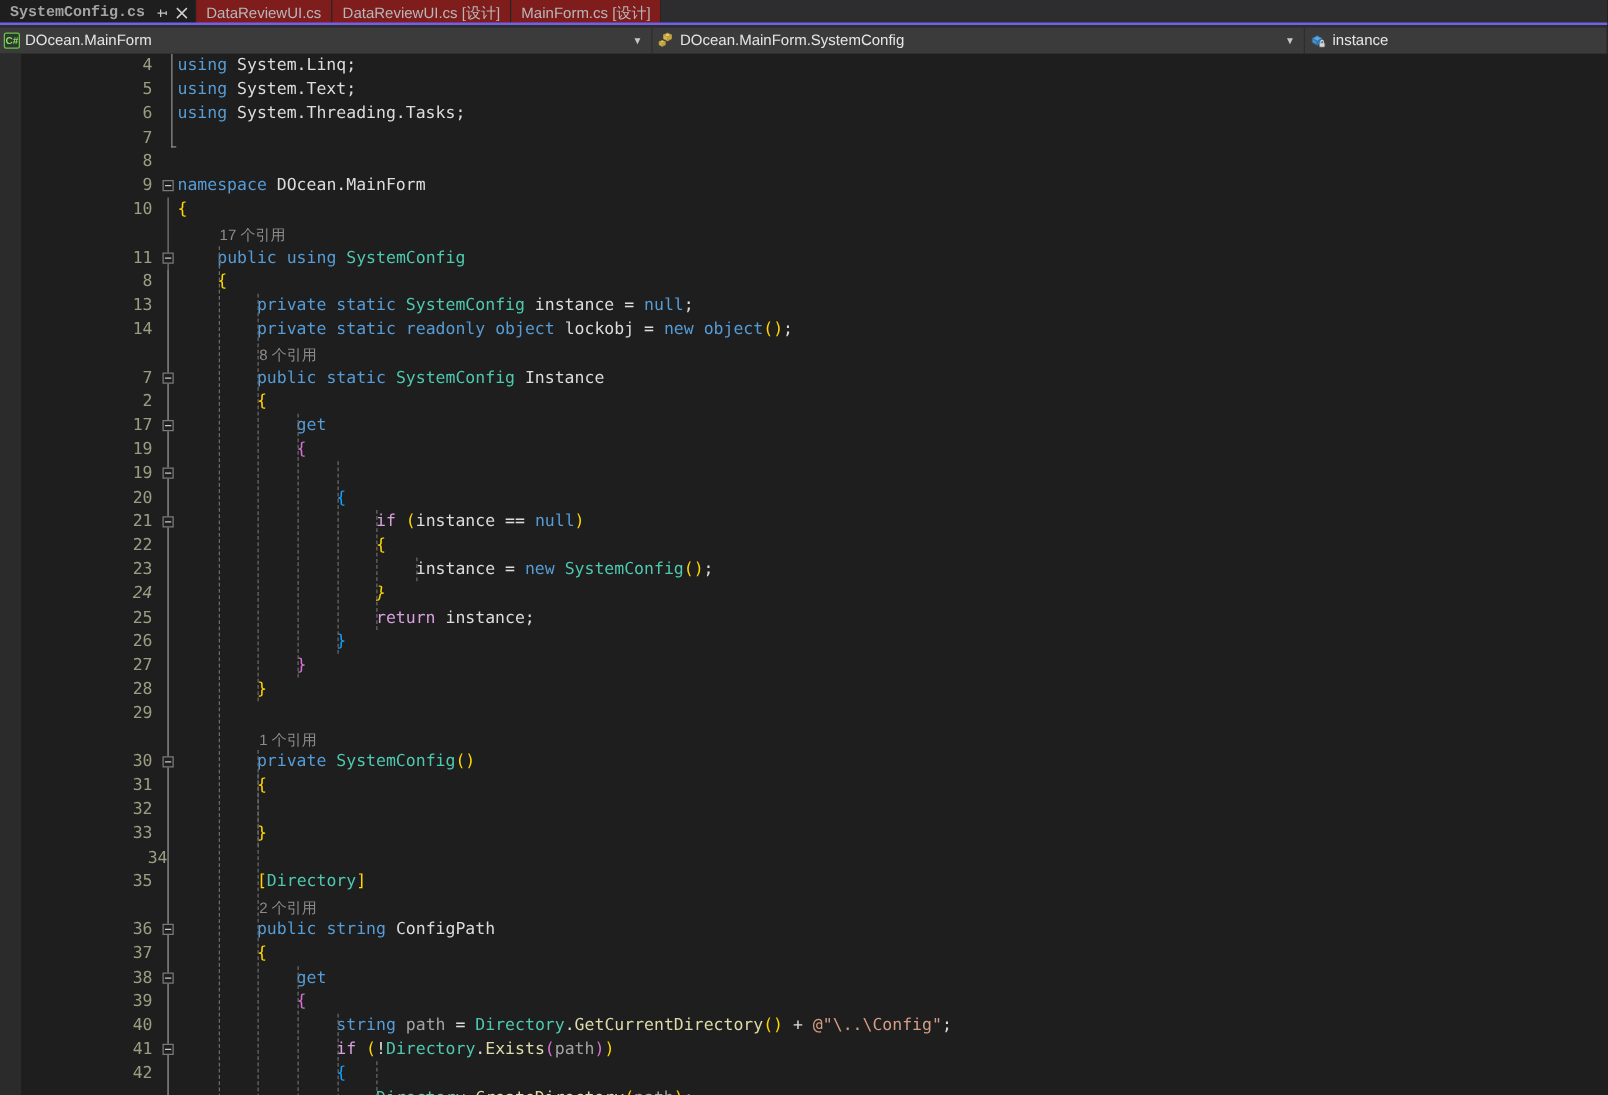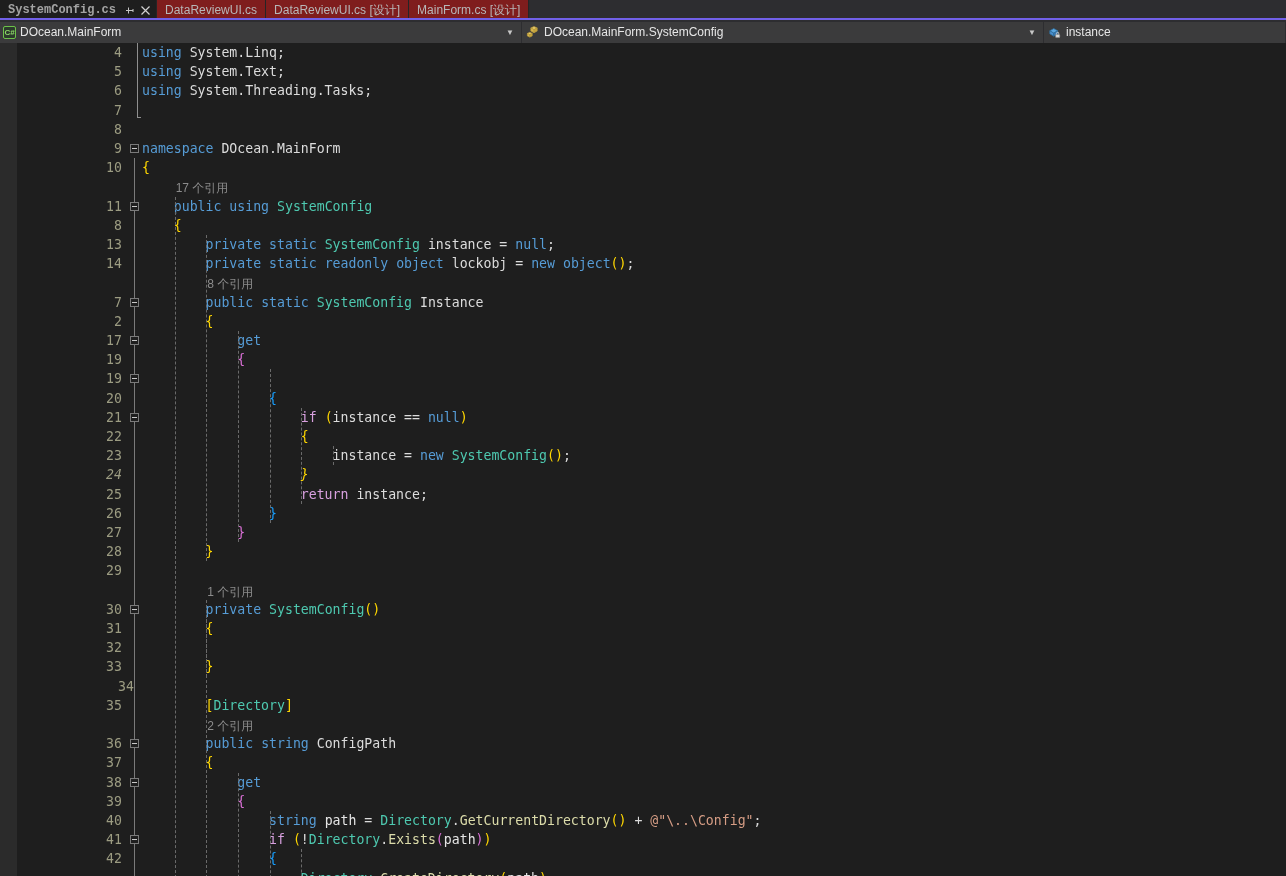--- a/index.html
+++ b/index.html
@@ -207,21 +207,21 @@
     width: 1px;
     background: #8f8f8f;
   }
 
   
   .k   { color: #569cd6; }  
   .kc  { color: #d8a0df; }  
   .t   { color: #4ec9b0; }  
   .s   { color: #d69d85; }  
   .m   { color: #dcdcaa; }  
-  .p   { color: #e5e5e5; }  
+  .p   { color: #a3a3a3; }  
   .o   { color: #dcdcdc; }  
   .b1  { color: #ffd700; }  
   .b2  { color: #da70d6; }  
   .b3  { color: #179fff; }
 </style>
 </head>
 <body>
 
 <div class="tabstrip">
   <div class="tab active">

